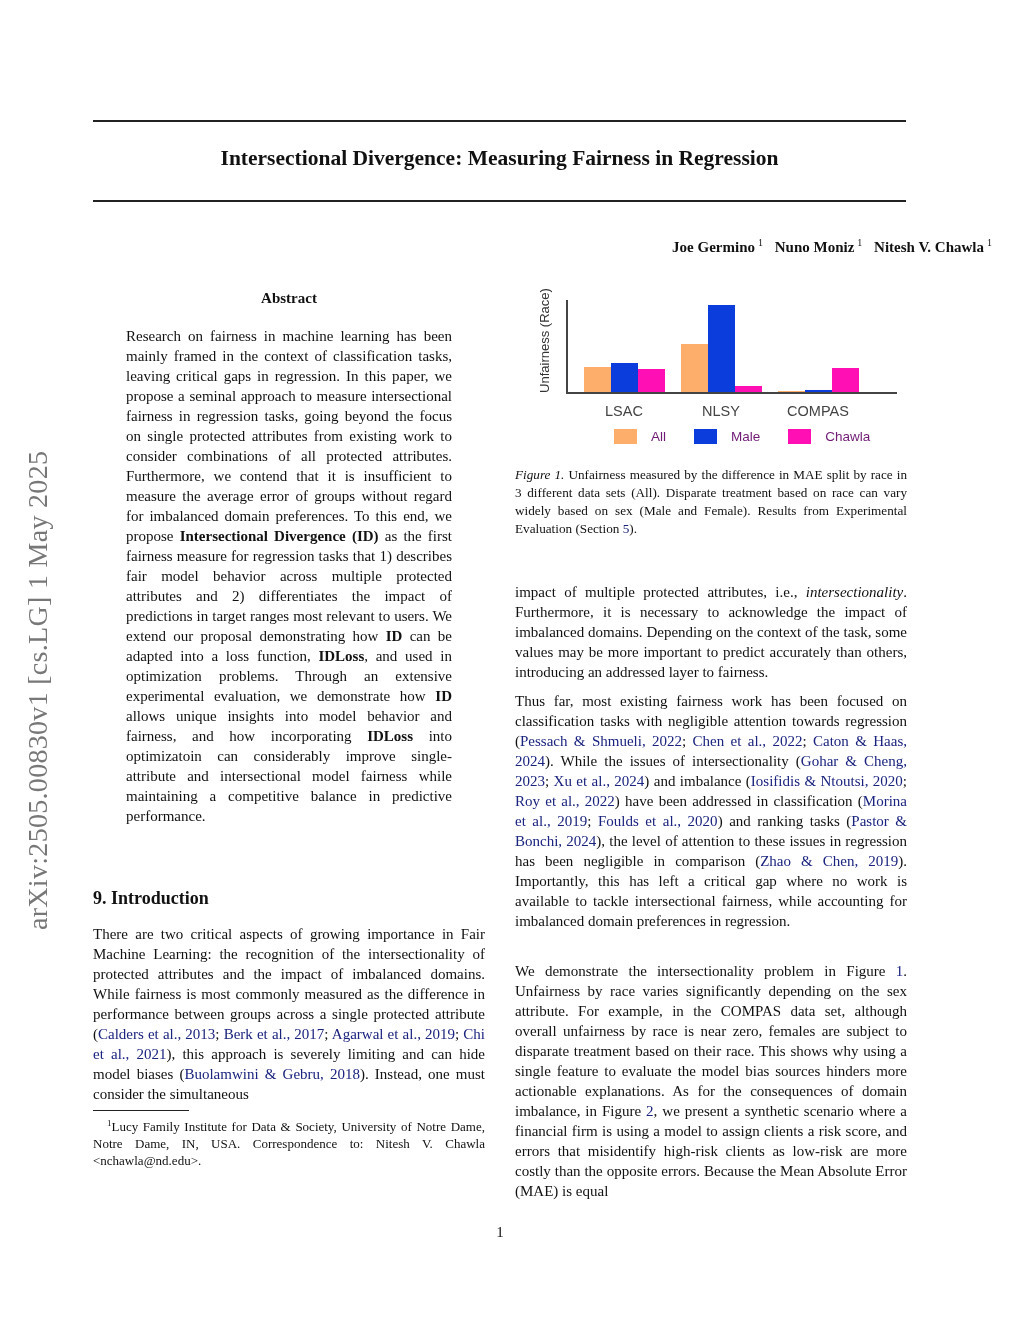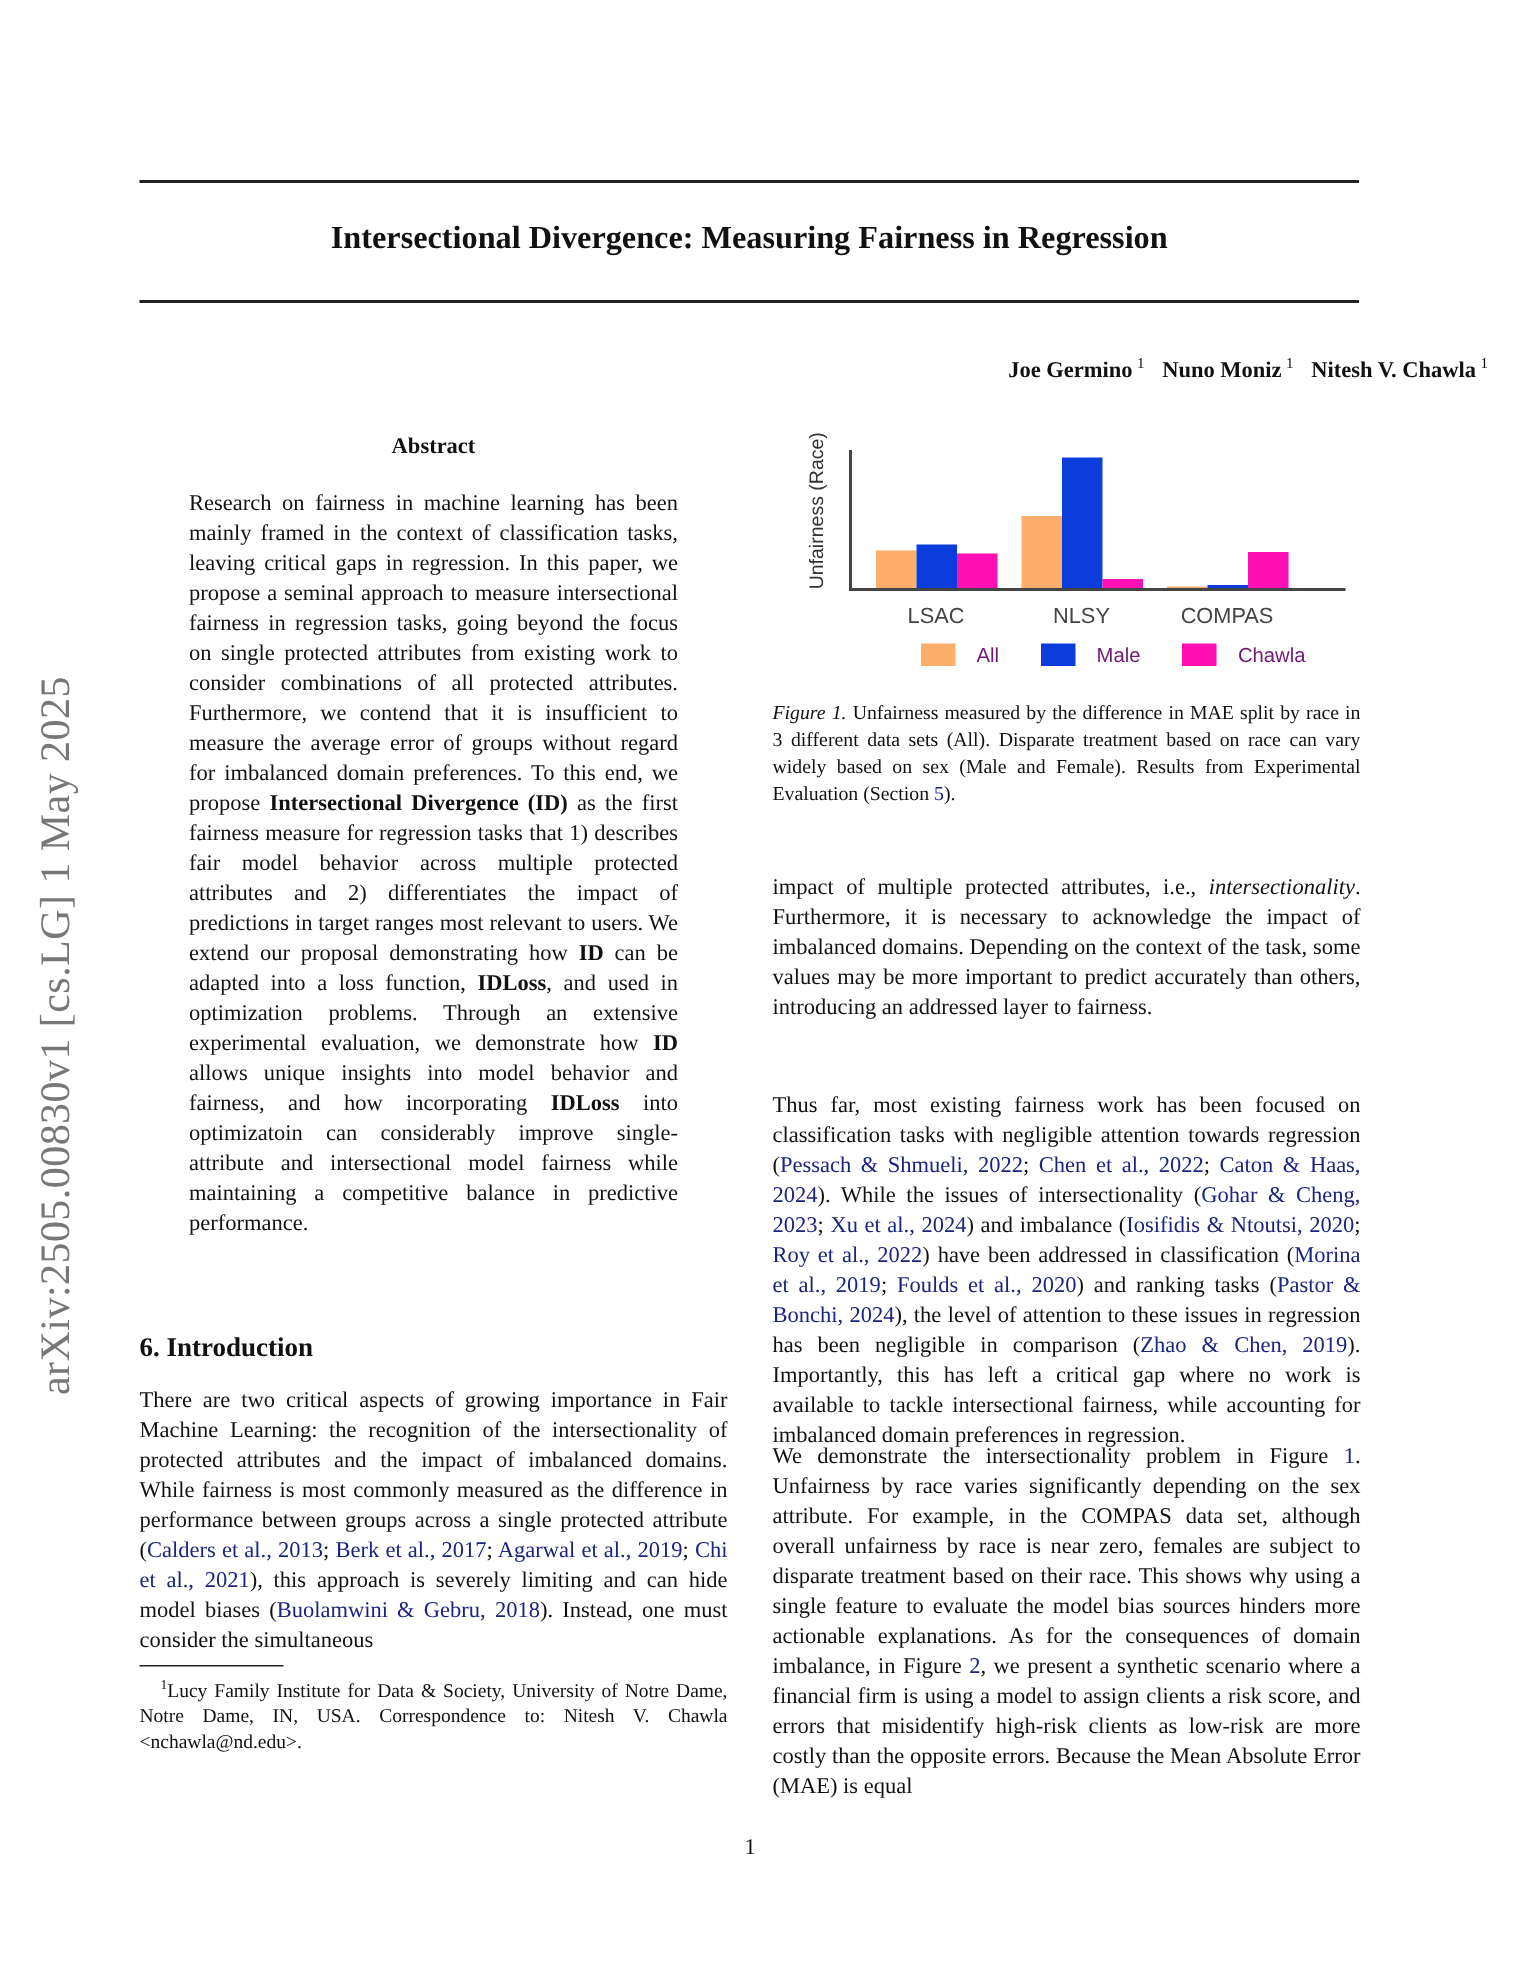--- a/index.html
+++ b/index.html
@@ -16,21 +16,21 @@
   .col { position:absolute; font-size:15px; line-height:20px; text-align:justify; hyphens:manual; }
   .abstract-head { position:absolute; top:290px; left:126px; width:326px; text-align:center;
                    font-size:15px; font-weight:bold; }
   .abstract { top:326px; left:126px; width:326px; }
   .sec-head { position:absolute; top:888px; left:93px; font-size:18px; font-weight:bold; }
   .intro { top:924px; left:93px; width:392px; }
   .cite { color:#1a237e; }
   .fn-rule { position:absolute; top:1110px; left:93px; width:96px; height:1px; background:#222; }
   .footnote { top:1115px; left:93px; width:392px; font-size:13px; line-height:17px; }
   .right1 { top:582px; left:515px; width:392px; }
-  .right2 { top:691px; left:515px; width:392px;margin-top:36px; }
+  .right2 { top:691px; left:515px; width:392px; }
   .right3 { top:961px; left:515px; width:392px; }
   .caption { position:absolute; top:466px; left:515px; width:392px; font-size:13.2px; line-height:18px; text-align:justify; }
   .page-num { position:absolute; top:1224px; left:0; width:1000px; text-align:center; font-size:15px; }
   
   .chart { position:absolute; top:285px; left:530px; width:360px; height:170px; font-family:"Liberation Sans", "DejaVu Sans", sans-serif; }
   .ylabel { position:absolute; left:-38px; top:48px; transform:rotate(-90deg); font-size:13px; color:#333; white-space:nowrap; }
   .axis-y { position:absolute; left:36px; top:15px; width:2px; height:93px; background:#444; }
   .axis-x { position:absolute; left:36px; top:107px; width:331px; height:2px; background:#444; }
   .plot { position:absolute; left:38px; top:15px; width:329px; height:92px; }
   .group { position:absolute; bottom:0; height:100%; display:flex; align-items:flex-end; }
@@ -51,21 +51,21 @@
 
 <div class="authors">
   <span>Joe Germino</span><sup>1</sup>
   <span>Nuno Moniz</span><sup>1</sup>
   <span>Nitesh V. Chawla</span><sup>1</sup>
 </div>
 
 <div class="abstract-head">Abstract</div>
 <div class="col abstract"><span>Research on fairness in machine learning has been mainly framed in the context of classification tasks, leaving critical gaps in regression. In this paper, we propose a seminal approach to mea­sure intersectional fairness in regression tasks, going beyond the focus on single protected at­tributes from existing work to consider combi­nations of all protected attributes. Furthermore, we contend that it is insufficient to measure the average error of groups without regard for im­balanced domain preferences. To this end, we propose </span><b>Intersectional Divergence (ID)</b><span> as the first fairness measure for regression tasks that 1) describes fair model behavior across multiple pro­tected attributes and 2) differentiates the impact of predictions in target ranges most relevant to users. We extend our proposal demonstrating how </span><b>ID</b><span> can be adapted into a loss function, </span><b>IDLoss</b><span>, and used in optimization problems. Through an exten­sive experimental evaluation, we demonstrate how </span><b>ID</b><span> allows unique insights into model behavior and fairness, and how incorporating </span><b>IDLoss</b><span> into optimizatoin can considerably improve single-attribute and intersectional model fairness while maintaining a competitive balance in predictive performance.</span></div>
 
-<div class="sec-head">6. Introduction</div>
+<div class="sec-head">9. Introduction</div>
 <div class="col intro"><span>There are two critical aspects of growing importance in Fair Machine Learning: the recognition of the intersectionality of protected attributes and the impact of imbalanced do­mains. While fairness is most commonly measured as the difference in performance between groups across a single protected attribute (</span><a class="cite">Calders et al., 2013</a><span>; </span><a class="cite">Berk et al., 2017</a><span>; </span><a class="cite">Agarwal et al., 2019</a><span>; </span><a class="cite">Chi et al., 2021</a><span>), this approach is severely limiting and can hide model biases (</span><a class="cite">Buolamwini &amp; Gebru, 2018</a><span>). Instead, one must consider the simultaneous</span></div>
 
 <div class="fn-rule"></div>
 <div class="col footnote"><span style="display:inline-block;width:14px"></span><sup style="font-size:9px">1</sup><span>Lucy Family Institute for Data &amp; Society, University of Notre Dame, Notre Dame, IN, USA. Correspondence to: Nitesh V. Chawla &lt;nchawla@nd.edu&gt;.</span></div>
 
 <div class="chart">
   <div class="ylabel">Unfairness (Race)</div>
   <div class="axis-y"></div>
   <div class="axis-x"></div>
   <div class="plot" id="plot">

